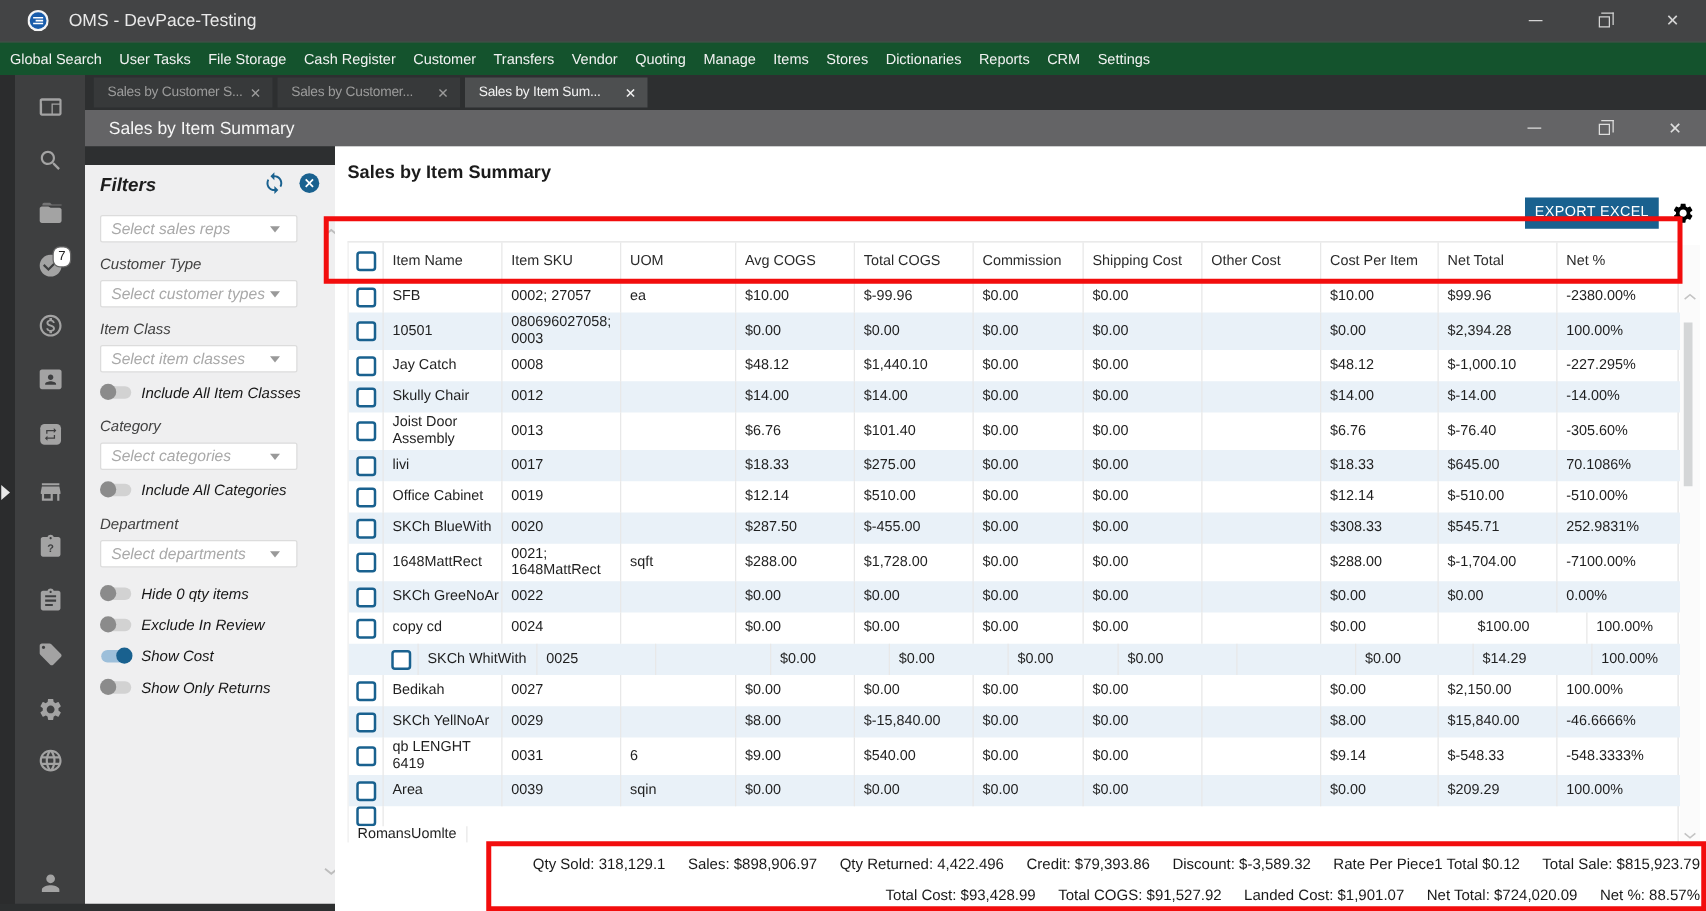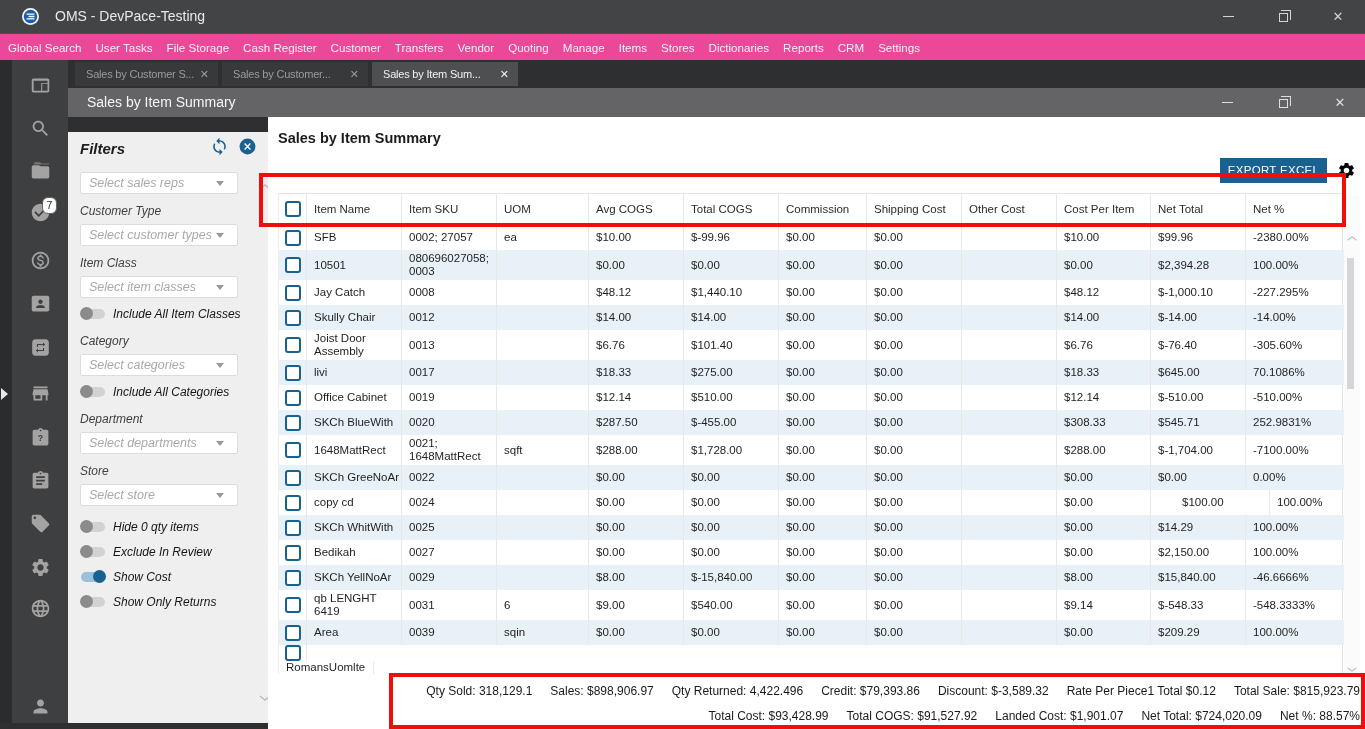--- a/index.html
+++ b/index.html
@@ -10,21 +10,21 @@
   .titlebar { position:absolute; left:0; top:0; width:1365px; height:33px; background:#434445; }
   .app-logo { position:absolute; left:22px; top:8px; width:17px; height:17px; }
   .titlebar-title { position:absolute; left:55px; top:0; height:33px; line-height:33px; color:#e9e9e9; font-size:14px; }
   .winctl { position:absolute; top:0; width:40px; height:33px; display:flex; align-items:center; justify-content:center; color:#d4d4d4; }
   .winctl.min  { right:117px; } .winctl.max { right:62px; } .winctl.close { right:7px; }
   .ctl-min-bar { width:11px; height:1.5px; background:#d4d4d4; }
   .ctl-restore { position:relative; width:9px; height:9px; border:1px solid #d4d4d4; background:transparent; margin-top:2px; }
   .ctl-restore:before { content:""; position:absolute; left:1px; top:-4px; width:9px; height:9px; border:1px solid #d4d4d4; border-left:none; border-bottom:none; }
   .ctl-x { font-size:13px; line-height:13px; color:#d4d4d4; }
 
-  .menubar { position:absolute; left:0; top:33px; width:1365px; height:27px; background:#ec4899; border-top:1px solid #4d4e4f; display:flex; align-items:center; padding-left:8px; }
+  .menubar { position:absolute; left:0; top:33px; width:1365px; height:27px; background:#14532d; border-top:1px solid #4d4e4f; display:flex; align-items:center; padding-left:8px; }
   .menu-item { color:#f2f2f2; font-size:11.6px; padding:0 7px; height:27px; line-height:27px; white-space:nowrap; }
   .menu-item:first-child { padding-left:0; }
 
   
   .sidebar { position:absolute; left:0; top:60px; width:68px; height:669px; background:#3e3f40; }
   .sidebar-strip { position:absolute; left:0; top:0; width:12px; height:669px; background:#2b2c2d; }
   .side-icon { position:absolute; left:12px; width:56px; height:36px; display:flex; align-items:center; justify-content:center; }
   .side-icon svg { width:21px; height:21px; fill:#a3a3a3; stroke:none; }
   .badge { position:absolute; left:30px; top:3px; min-width:15px; height:17px; background:#fff; border:1px solid #666; border-radius:6px; color:#222; font-size:10.5px; line-height:15px; text-align:center; padding:0 2px; }
   .flyout-arrow { position:absolute; left:1px; top:328px; width:0; height:0; border-top:6px solid transparent; border-bottom:6px solid transparent; border-left:7px solid #e8e8e8; }
@@ -351,24 +351,20 @@
           <div class="toggle">
             <div class="knob"></div>
           </div>
           <div class="f-toggle-label">Include All Categories</div>
         </div>
       </div>
       <div class="f-group">
         <div class="f-label">Department</div>
         <div class="f-select">Select departments<span class="arrow"></span></div>
       </div>
-      <div class="f-group">
-        <div class="f-label">Store</div>
-        <div class="f-select">Select store<span class="arrow"></span></div>
-      </div>
       <div class="f-toggle-row" style="margin-top: 13px;">
         <div class="toggle">
           <div class="knob"></div>
         </div>
         <div class="f-toggle-label">Hide 0 qty items</div>
       </div>
       <div class="f-toggle-row" style="margin-top: 10px;">
         <div class="toggle">
           <div class="knob"></div>
         </div>
@@ -566,21 +562,21 @@
           <div class="grid-cell" style="width: 92px;"></div>
           <div class="grid-cell" style="width: 95px;">$0.00</div>
           <div class="grid-cell" style="width: 95px;">$0.00</div>
           <div class="grid-cell" style="width: 88px;">$0.00</div>
           <div class="grid-cell" style="width: 95px;">$0.00</div>
           <div class="grid-cell" style="width: 95px;"></div>
           <div class="grid-cell" style="width: 94px;">$0.00</div>
           <div class="grid-cell" style="width: 95px; margin-left: 24px;">$100.00</div>
           <div class="grid-cell" style="width: 98px;">100.00%</div>
         </div>
-        <div class="grid-row even" style="height: 25px;">
+        <div class="grid-row even" style="height: 25px; padding-left: 28px;">
           <div class="grid-cell cb-cell" style="width: 28px;"><div class="checkbox"></div></div>
           <div class="grid-cell" style="width: 95px;">SKCh WhitWith</div>
           <div class="grid-cell" style="width: 95px;">0025</div>
           <div class="grid-cell" style="width: 92px;"></div>
           <div class="grid-cell" style="width: 95px;">$0.00</div>
           <div class="grid-cell" style="width: 95px;">$0.00</div>
           <div class="grid-cell" style="width: 88px;">$0.00</div>
           <div class="grid-cell" style="width: 95px;">$0.00</div>
           <div class="grid-cell" style="width: 95px;"></div>
           <div class="grid-cell" style="width: 94px;">$0.00</div>

